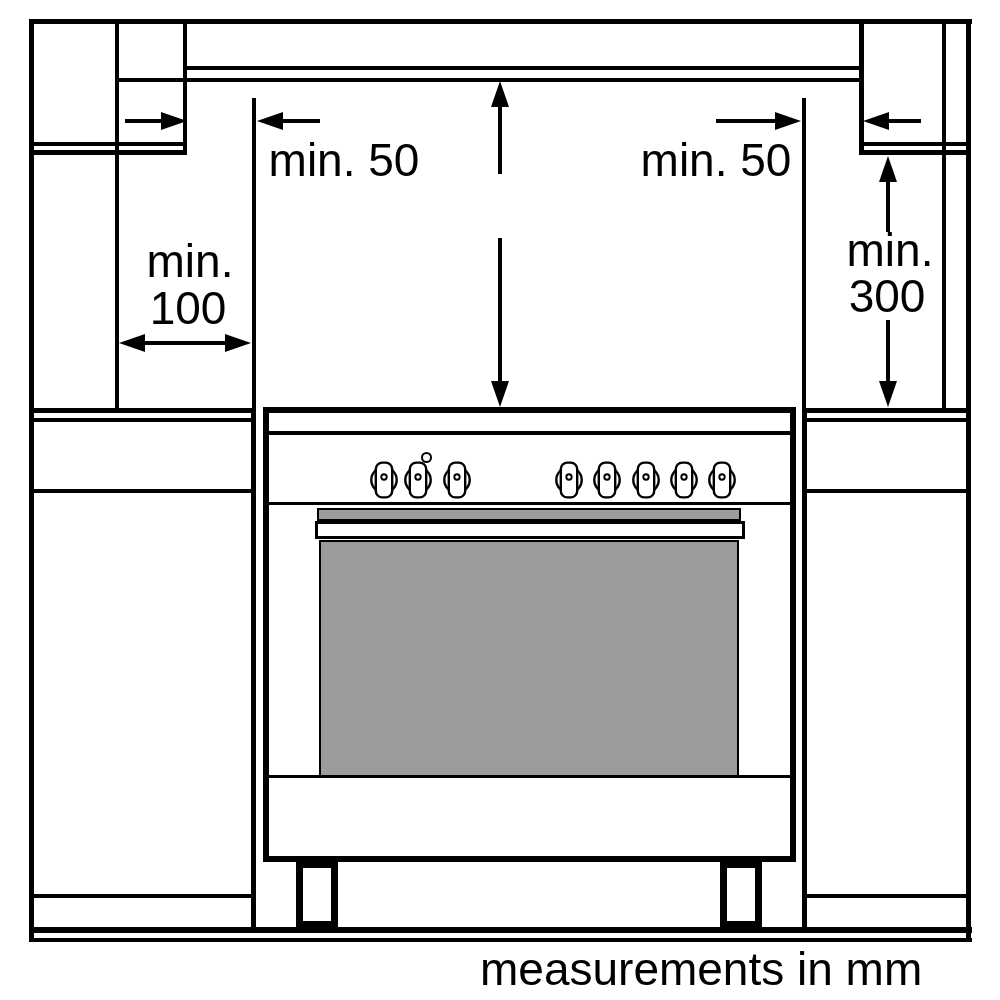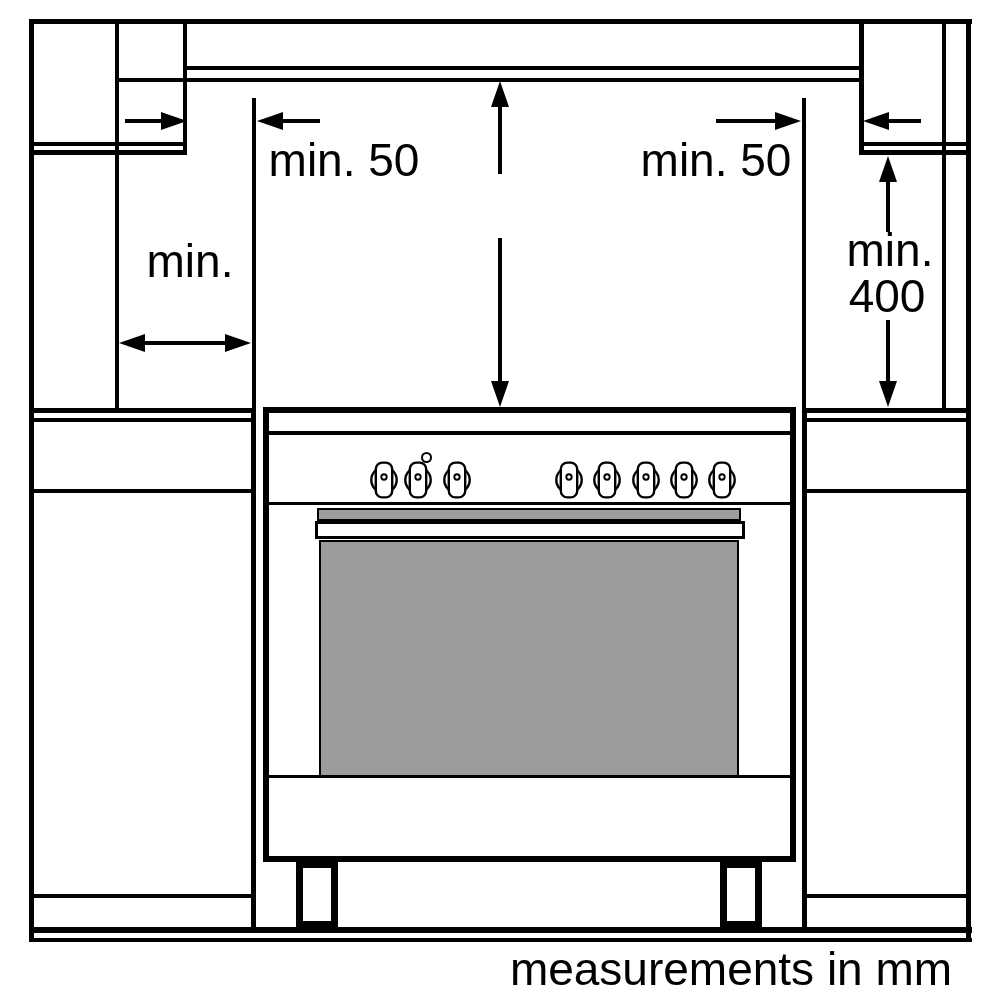--- a/index.html
+++ b/index.html
@@ -122,26 +122,27 @@
   <div class="tri tri-l" style="left:863px;top:112px;"></div>
   <div class="ln" style="left:887px;top:119px;width:34px;height:4px;"></div>
   <div class="lbl" style="left:630px;top:137px;width:172px;">min. 50</div>
 
   <div class="tri tri-u" style="left:491px;top:81px;"></div>
   <div class="ln" style="left:498px;top:105px;width:4px;height:69px;"></div>
   <div class="ln" style="left:498px;top:238px;width:4px;height:145px;"></div>
   <div class="tri tri-d" style="left:491px;top:381px;"></div>
 
   <div class="lbl" style="left:128px;top:238px;width:124px;">min.</div>
+  <div class="lbl" style="left:126px;top:285px;width:124px;">100</div>
   <div class="tri tri-l" style="left:119px;top:334px;"></div>
   <div class="ln" style="left:143px;top:341px;width:84px;height:4px;"></div>
   <div class="tri tri-r" style="left:225px;top:334px;"></div>
 
   <div class="tri tri-u" style="left:879px;top:156px;"></div>
   <div class="ln" style="left:886px;top:180px;width:4px;height:52px;"></div>
   <div class="lbl" style="left:828px;top:227px;width:124px;">min.</div>
-  <div class="lbl" style="left:825px;top:273px;width:124px;">400</div>
+  <div class="lbl" style="left:825px;top:273px;width:124px;">300</div>
   <div class="ln" style="left:886px;top:320px;width:4px;height:62px;"></div>
   <div class="tri tri-d" style="left:879px;top:381px;"></div>
 
-  <div class="lbl" style="left:480px;top:946px;width:502px;text-align:center;">measurements in mm</div>
+  <div class="lbl" style="left:480px;top:946px;width:502px;text-align:left;">measurements in mm</div>
 
 </div>
 
 </body></html>

